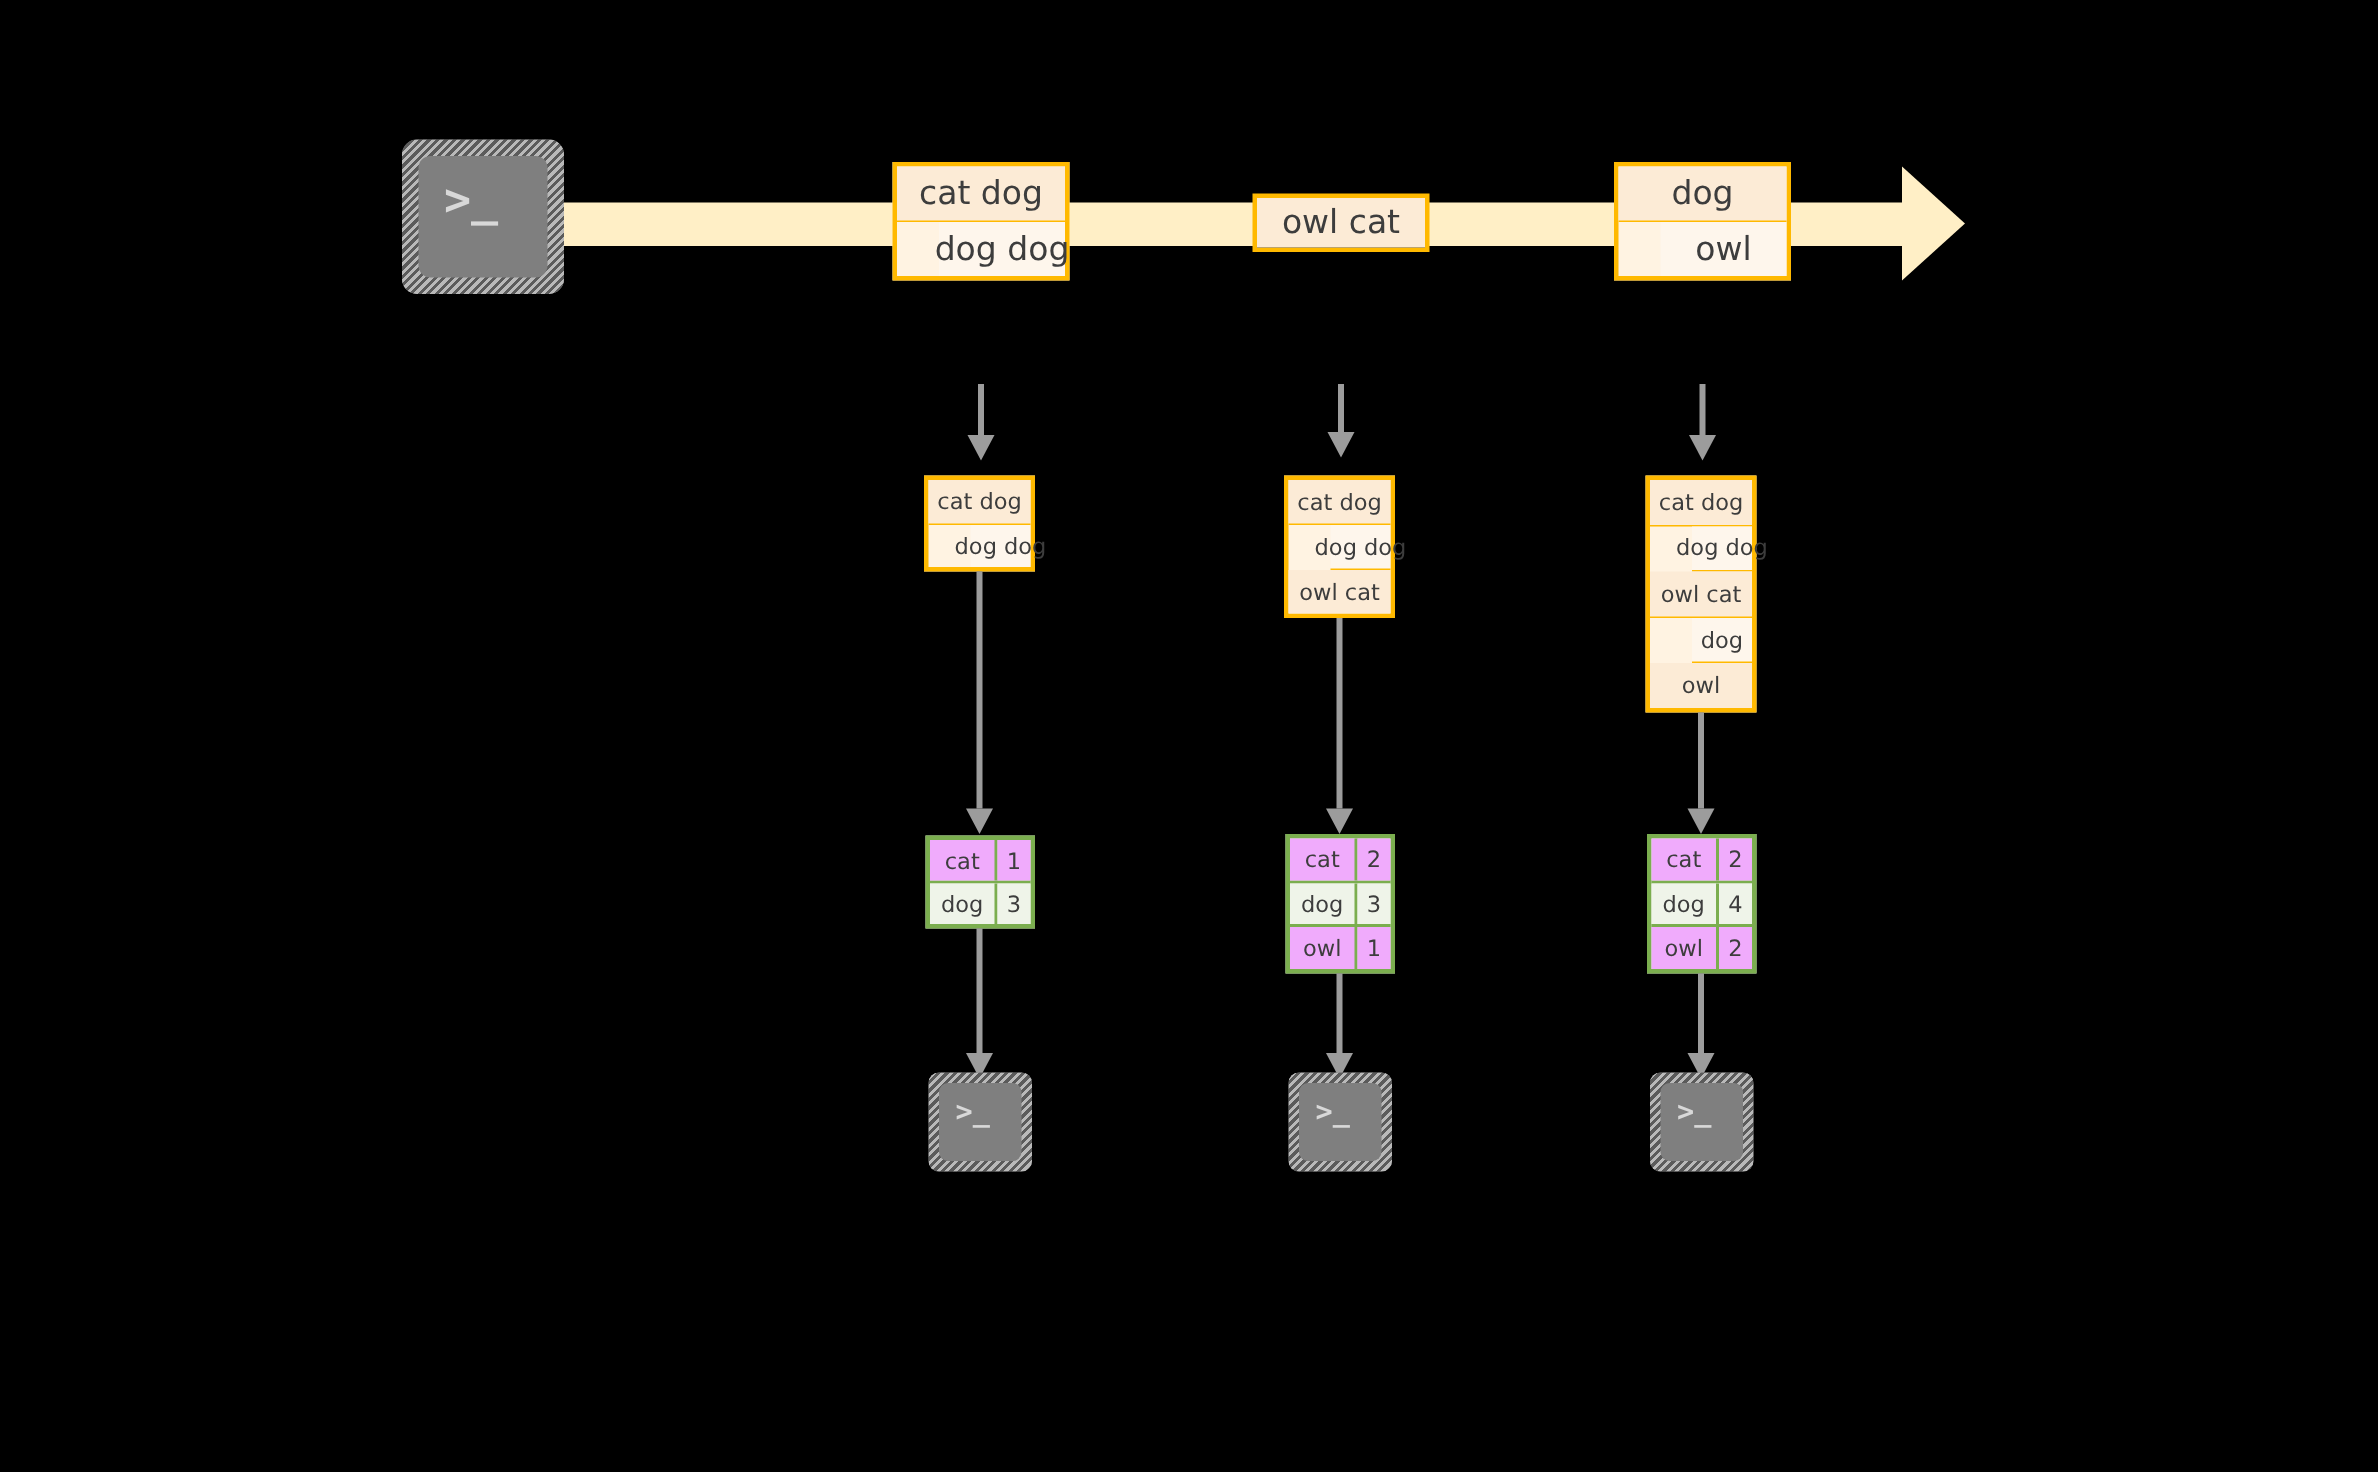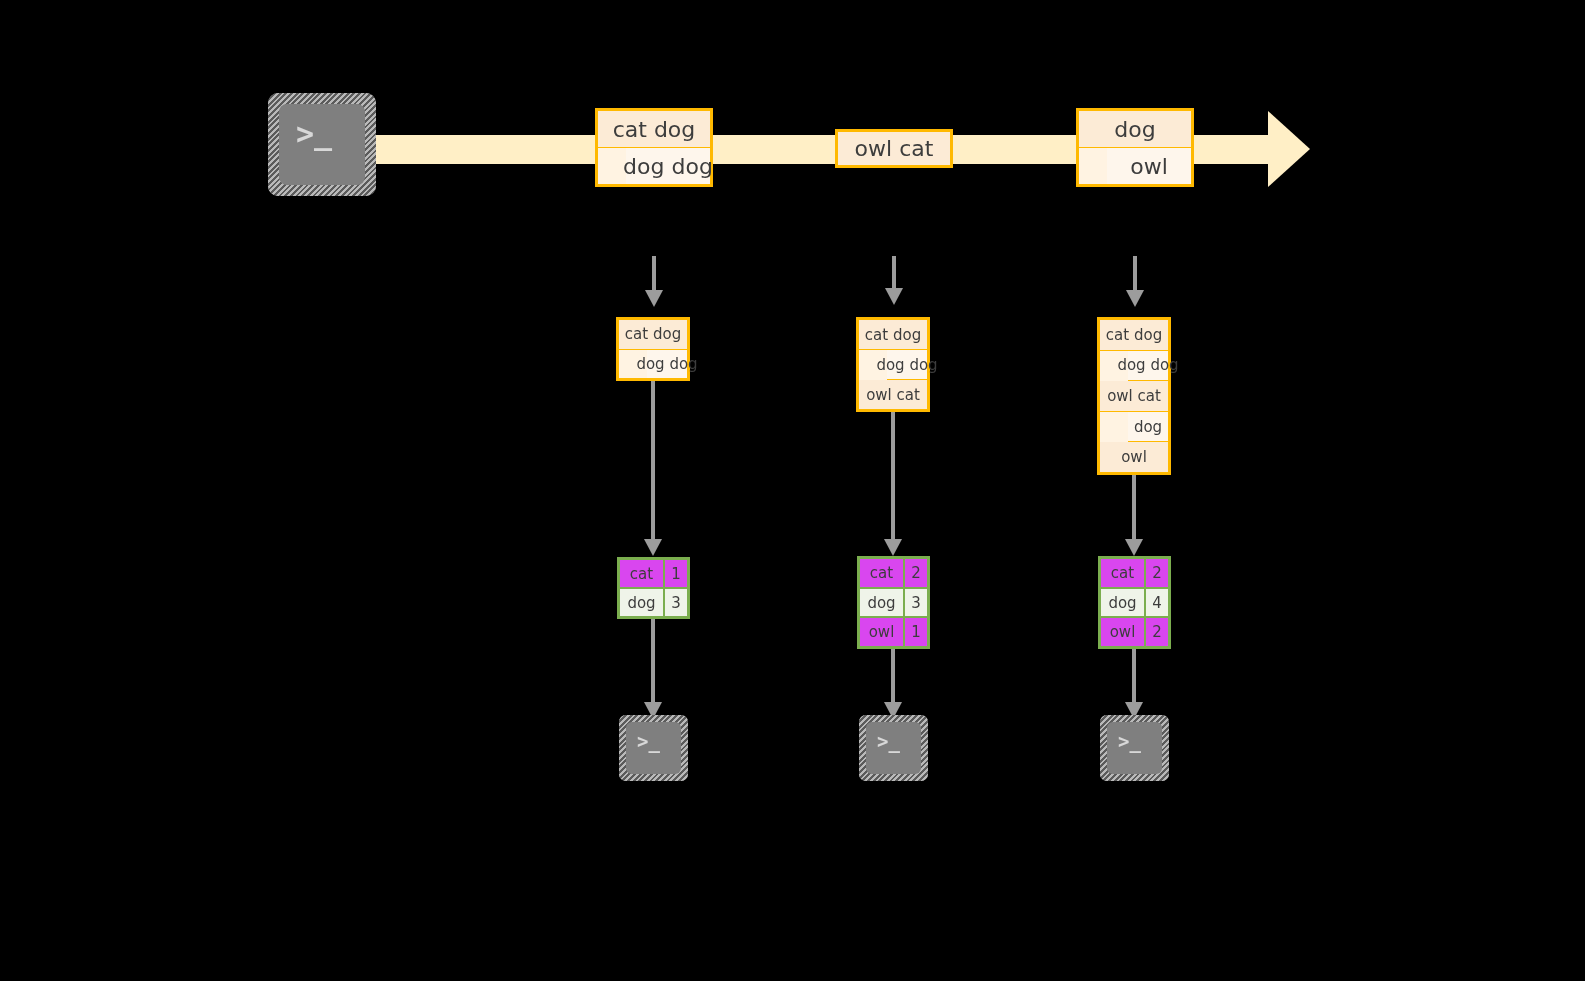--- a/index.html
+++ b/index.html
@@ -106,21 +106,21 @@
   }
   .gtable .grow:last-child { border-bottom: none; }
   .gtable .gc-word,
   .gtable .gc-count {
     box-sizing: border-box;
     display: flex;
     align-items: center;
     justify-content: center;
     color: #3d3d3d;
     white-space: nowrap;
-    background: #d946ef;
+    background: #f0abfc;
   }
   .gtable .grow.alt .gc-word,
   .gtable .grow.alt .gc-count { background: #EFF4E9; }
   .gtable .gc-word {
     flex: 0 0 auto;
     border-right: 2px solid #7BAE4F;
   }
   .gtable .gc-count { flex: 1 1 auto; }
 
   

